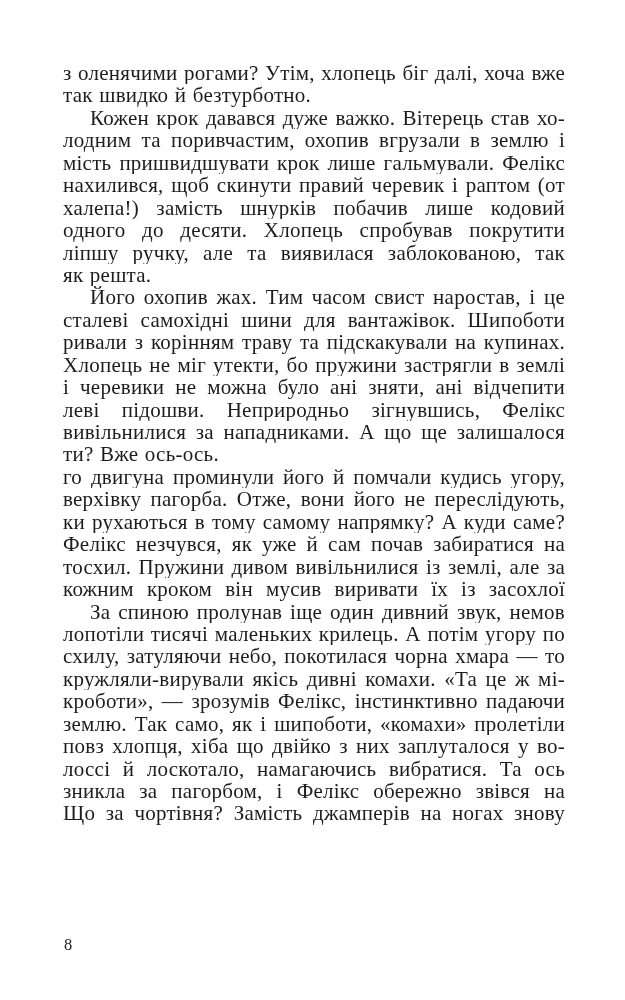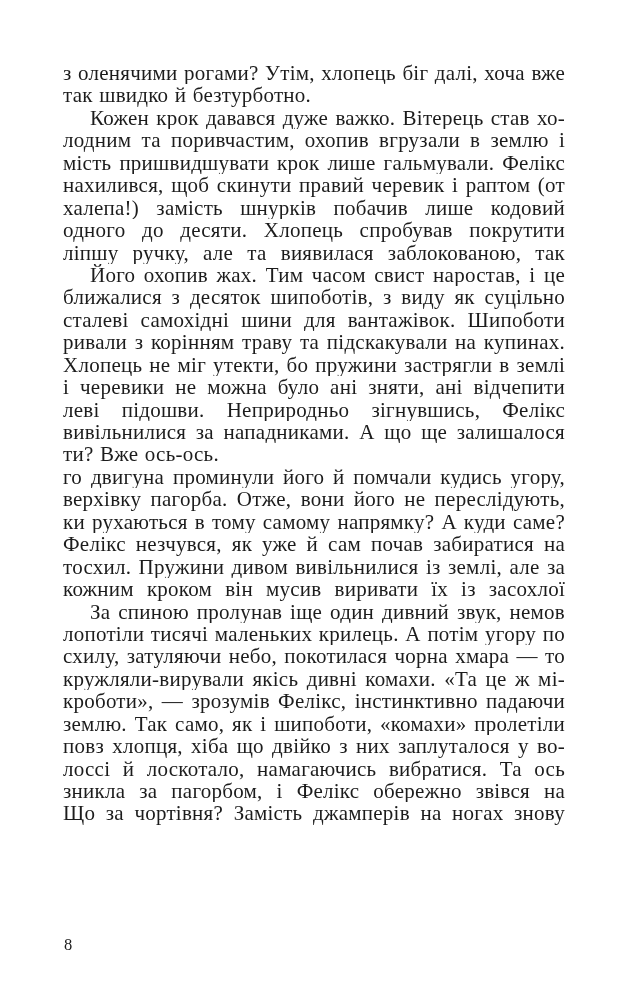--- a/index.html
+++ b/index.html
@@ -55,22 +55,22 @@
   <div class="text-block">
       <div class="line">з оленячими рогами? Утім, хлопець біг далі, хоча вже не</div>
       <div class="line para-end">так швидко й безтурботно.</div>
       <div class="line indent">Кожен крок давався дуже важко. Вітерець став хо-</div>
       <div class="line">лодним та поривчастим, охопив вгрузали в землю і за-</div>
       <div class="line">мість пришвидшувати крок лише гальмували. Фелікс</div>
       <div class="line">нахилився, щоб скинути правий черевик і раптом (от</div>
       <div class="line">халепа!) замість шнурків побачив лише кодовий замок</div>
       <div class="line">одного до десяти. Хлопець спробував покрутити першу-</div>
       <div class="line">ліпшу ручку, але та виявилася заблокованою, так само</div>
+      <div class="line para-end">як решта.</div>
       <div class="line indent">Його охопив жах. Тим часом свист наростав, і це був</div>
-      <div class="line">ближалися з десяток шипоботів, з виду як суцільно</div>
       <div class="line">сталеві самохідні шини для вантажівок. Шипоботи ви-</div>
       <div class="line">ривали з корінням траву та підскакували на купинах.</div>
       <div class="line">Хлопець не міг утекти, бо пружини застрягли в землі</div>
       <div class="line">і черевики не можна було ані зняти, ані відчепити ста-</div>
       <div class="line">леві підошви. Неприродньо зігнувшись, Фелікс безсило</div>
       <div class="line">вивільнилися за нападниками. А що ще залишалося роби-</div>
       <div class="line para-end">ти? Вже ось-ось.</div>
       <div class="line">го двигуна проминули його й помчали кудись угору, на</div>
       <div class="line">верхівку пагорба. Отже, вони його не переслідують, тіль-</div>
       <div class="line">ки рухаються в тому самому напрямку? А куди саме?</div>

